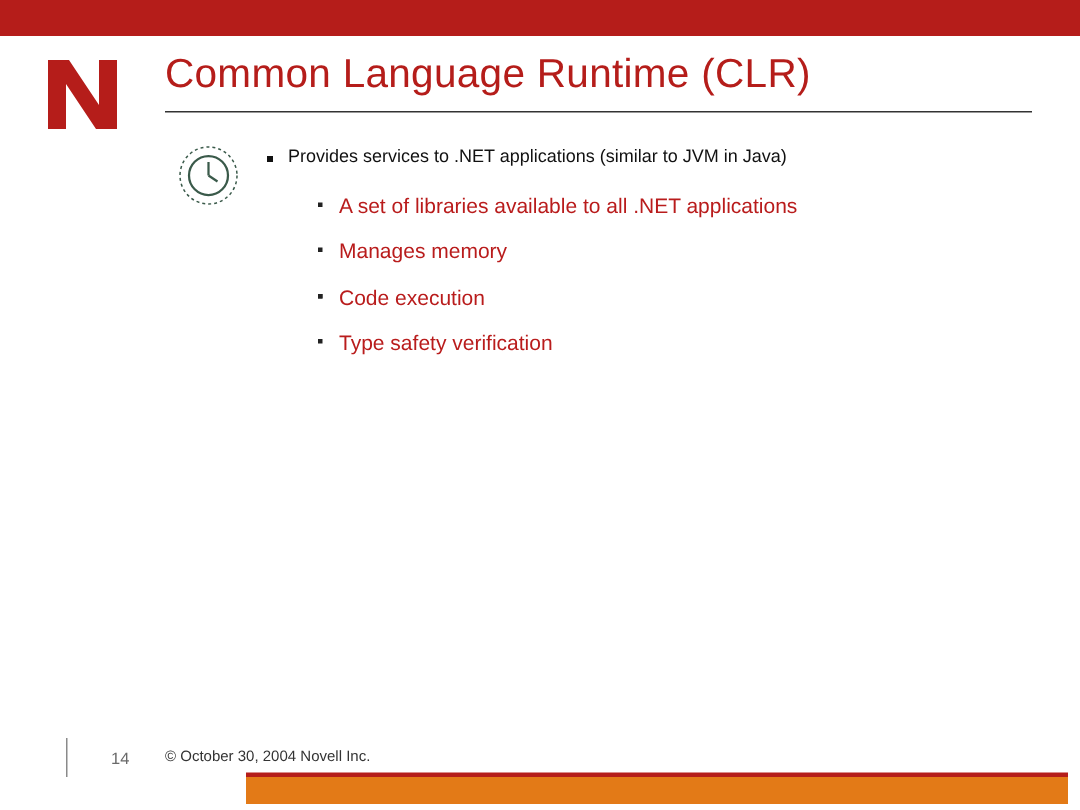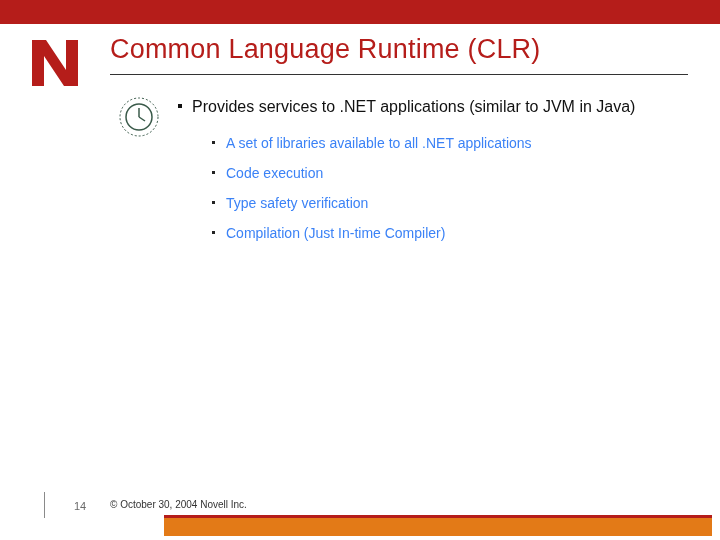--- a/index.html
+++ b/index.html
@@ -12,25 +12,25 @@
   .logo svg { width: 54px; height: 54px; display:block; }
 
   .title { position: absolute; left: 110px; top: 34px; width: 590px; font-size: 27px; color: #b51d1a; font-weight: 400; letter-spacing: 0.2px; }
   .title-rule { position: absolute; left: 110px; top: 74px; width: 578px; height: 1px; background: #333; }
 
   .decor-bullet { position: absolute; left: 118px; top: 96px; width: 42px; height: 42px; }
   .decor-bullet svg { width: 42px; height: 42px; display:block; }
 
   .body { position: absolute; left: 178px; top: 96px; width: 520px; }
 
-  .lvl1 { position: relative; padding-left: 14px; font-size: 16px; line-height: 1.35; color: #111; }
+  .lvl1 { position: relative; padding-left: 14px; font-size: 12px; line-height: 1.35; color: #111; }
   .lvl1 .dot { position: absolute; left: 0; top: 8px; width: 4px; height: 4px; background: #111; }
 
   .sub { margin-top: 16px; margin-left: 34px; }
-  .lvl2 { position: relative; padding-left: 14px; font-size: 14px; line-height: 1.3; color: #3b82f6; margin-bottom: 12px; }
+  .lvl2 { position: relative; padding-left: 14px; font-size: 14px; line-height: 1.3; color: #b91c1c; margin-bottom: 12px; }
   .lvl2 .dot { position: absolute; left: 0; top: 7px; width: 3px; height: 3px; background: #222; }
 
   .pagenum { position: absolute; left: 26px; bottom: 28px; font-size: 11px; color: #6a6a6a; margin-left: 48px; }
   .pagenum-rule { position: absolute; left: 44px; bottom: 22px; width: 1px; height: 26px; background: #8a8a8a; }
   .copyright { position: absolute; left: 110px; bottom: 30px; font-size: 10px; color: #333; }
 
   .footer-band { position: absolute; left: 164px; bottom: 4px; width: 548px; height: 18px; background: #e37a17; }
   .footer-strip { position: absolute; left: 164px; bottom: 22px; width: 548px; height: 3px; background: #b51d1a; }
 </style>
 </head>
@@ -58,24 +58,24 @@
     </svg>
   </div>
 
   <div class="body">
     <div class="lvl1">
       <span class="dot"></span>
       <span>Provides services to .NET applications (similar to JVM in Java)</span>
     </div>
     <div class="sub">
       <div class="lvl2"><span class="dot"></span><span>A set of libraries available to all .NET applications</span></div>
+      <div class="lvl2"><span class="dot"></span><span>Manages memory</span></div>
       <div class="lvl2"><span class="dot"></span></div>
       <div class="lvl2"><span class="dot"></span><span>Code execution</span></div>
       <div class="lvl2"><span class="dot"></span><span>Type safety verification</span></div>
-      <div class="lvl2"><span class="dot"></span><span>Compilation (Just In-time Compiler)</span></div>
     </div>
   </div>
 
   <div class="pagenum">14</div>
   <div class="pagenum-rule"></div>
   <div class="copyright">© October 30, 2004 Novell Inc.</div>
 
   <div class="footer-strip"></div>
   <div class="footer-band"></div>
 

